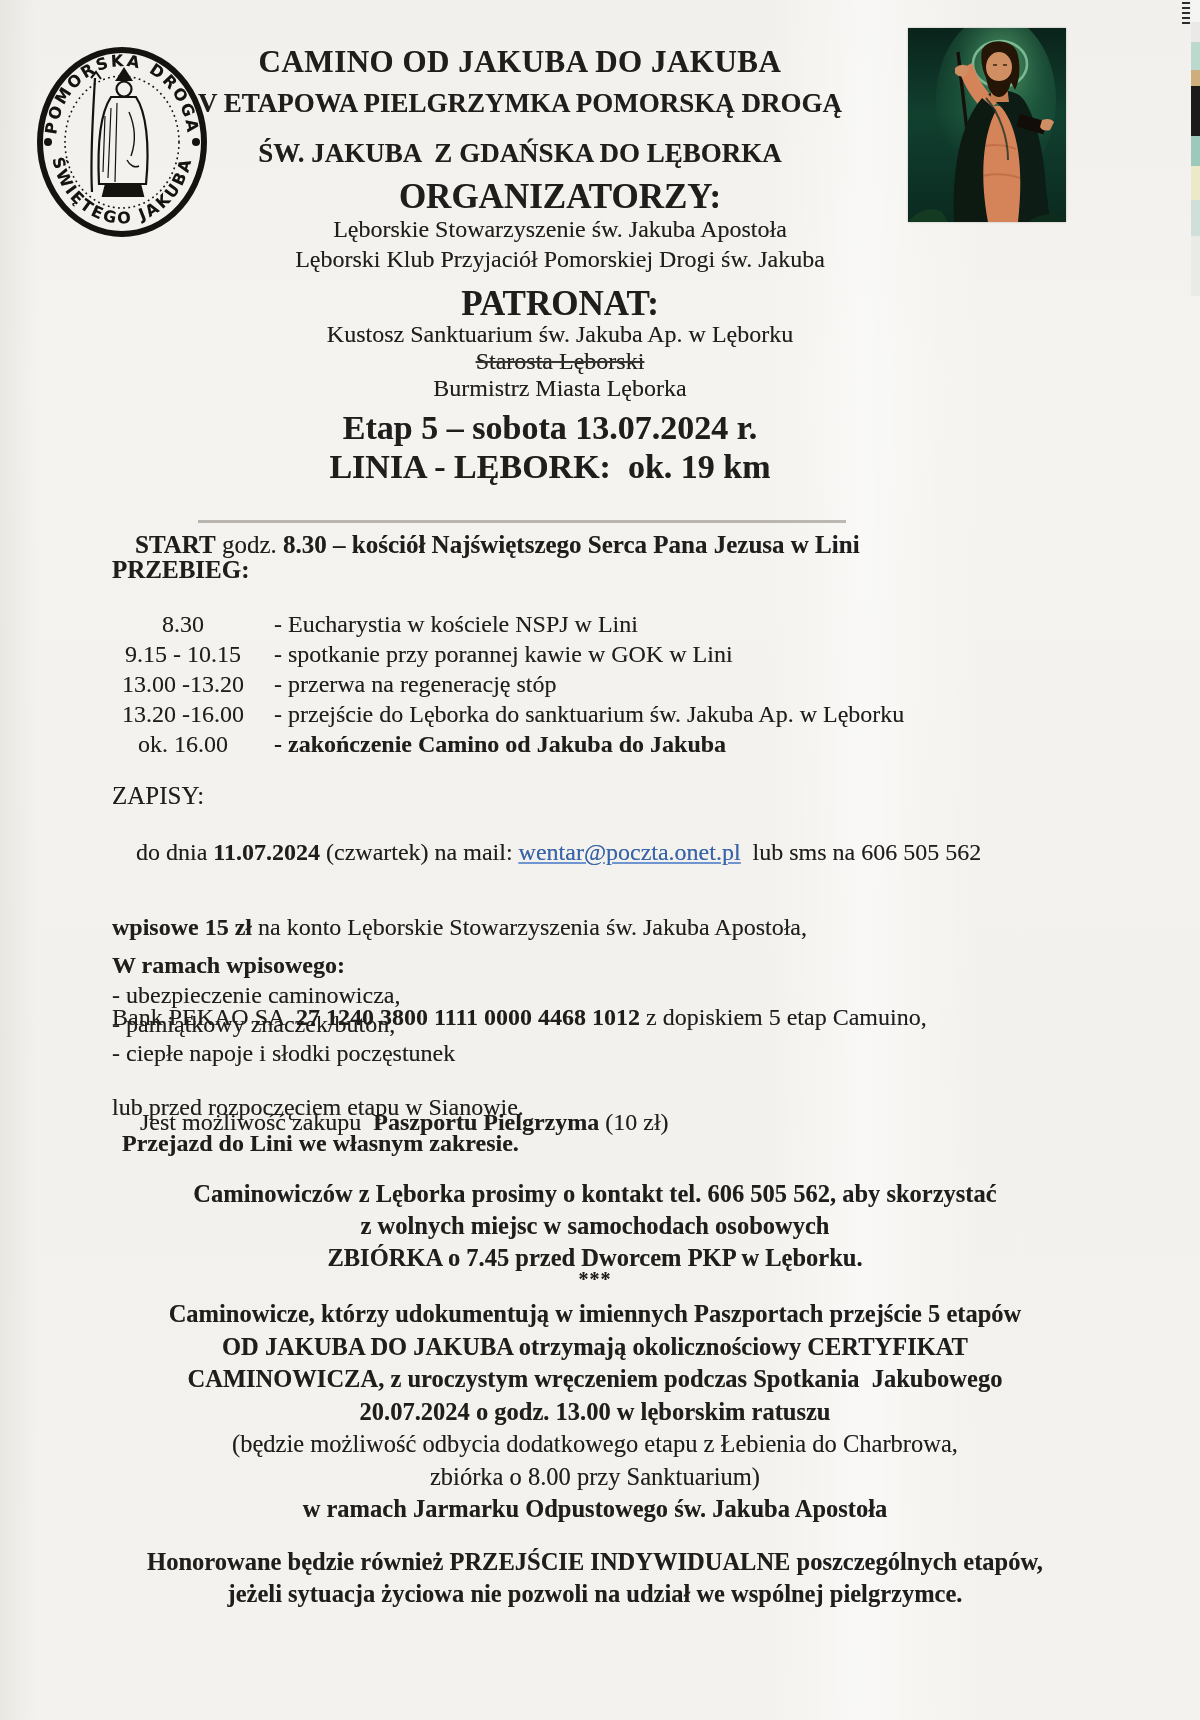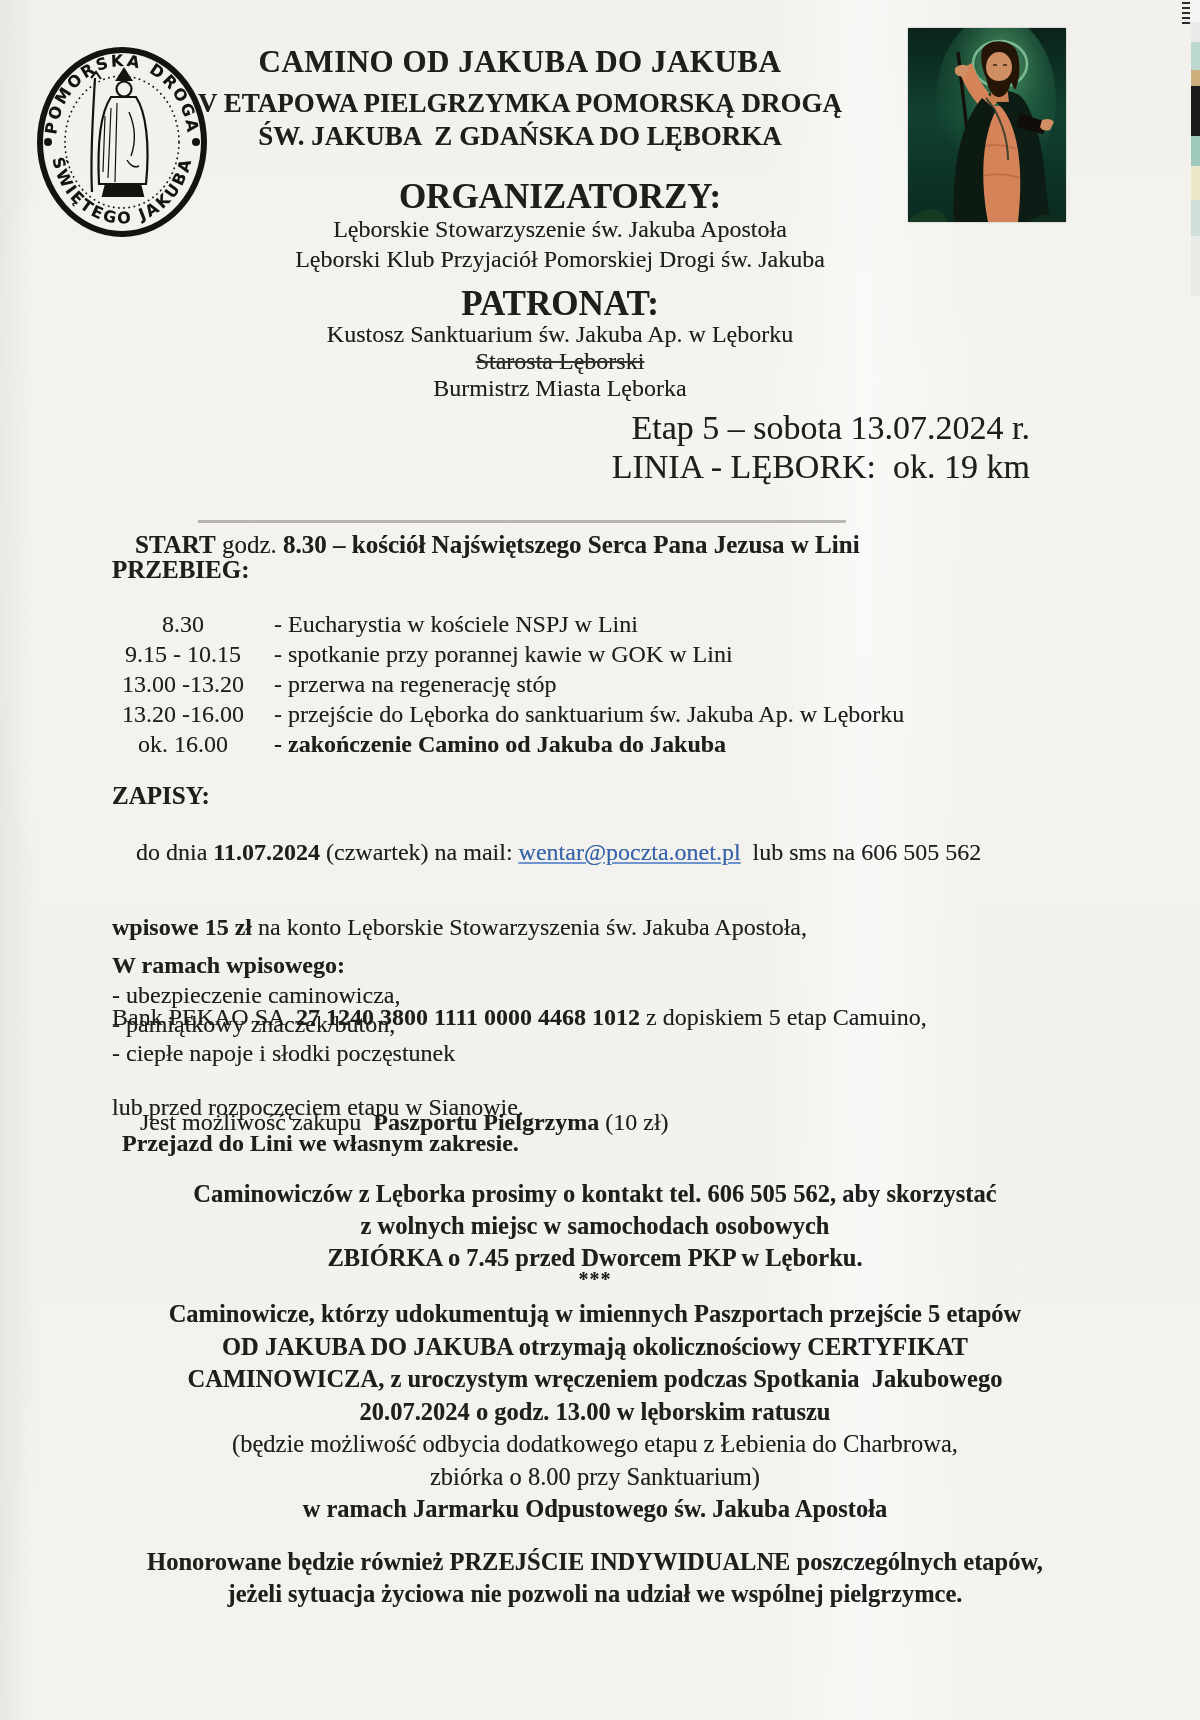--- a/index.html
+++ b/index.html
@@ -22,32 +22,32 @@
 
   .org-block{left:80px;top:180px;width:960px;text-align:center;}
   .sec-head{font-size:35px;font-weight:bold;line-height:34px;}
   .org-line{font-size:24px;line-height:30px;}
 
   .patron-block{left:80px;top:287px;width:960px;text-align:center;}
   .pat-line{font-size:24px;line-height:27px;}
   .struck{text-decoration:line-through;text-decoration-thickness:2px;text-decoration-color:#3a3833;}
 
   .stage-block{left:70px;top:408px;width:960px;text-align:center;}
-  .stage-line{font-size:34px;font-weight:normal;line-height:39px;text-align:right;}
+  .stage-line{font-size:34px;font-weight:bold;line-height:39px;}
 
   .start-line{left:110px;top:503px;font-size:25px;}
   .fold-line{left:198px;top:520px;width:648px;height:3px;background:rgba(128,122,112,.5);filter:blur(.6px);}
 
   .przebieg{left:112px;top:556px;font-size:25px;font-weight:bold;}
   .sched{left:108px;top:590px;font-size:24px;}
   .srow{height:30px;line-height:30px;white-space:nowrap;}
   .stime{display:inline-block;width:150px;text-align:center;margin-top:19px;}
   .sdesc{margin-left:16px;text-align:right;}
 
-  .zapisy-head{left:112px;top:782px;font-size:25px;font-weight:bold;}
+  .zapisy-head{left:112px;top:782px;font-size:25px;font-weight:normal;}
   .zapisy-line{left:112px;top:812px;font-size:24px;}
   a.mail{color:#3365b1;text-decoration:underline;text-decoration-color:#6e95cf;}
 
   .fee{left:112px;top:852px;font-size:24px;line-height:30px;}
   .included{left:112px;top:950px;font-size:24px;line-height:29px;}
   .included .sec2{font-size:24px;font-weight:bold;line-height:31px;}
   .passport{left:116px;top:1082px;font-size:24px;}
   .transport{left:122px;top:1130px;font-size:24px;font-weight:bold;}
 
   .contact{left:90px;top:1178px;width:1010px;text-align:center;font-size:24.5px;font-weight:bold;line-height:32px;}
@@ -157,21 +157,21 @@
     <div class="seg" style="height:30px;background:#9cc9bc"></div>
     <div class="seg" style="height:34px;background:#ece9c9"></div>
     <div class="seg" style="height:36px;background:#cfe0da"></div>
     <div class="seg" style="height:60px;background:#e9ece6"></div>
   </div>
   <div class="abs strip-ticks"></div>
 
   <div class="abs title-block">
     <div class="page-title pre">CAMINO OD JAKUBA DO JAKUBA</div>
     <div class="subtitle pre">V ETAPOWA PIELGRZYMKA POMORSKĄ DROGĄ</div>
-    <div class="subtitle pre" style="margin-top:0">ŚW. JAKUBA  Z GDAŃSKA DO LĘBORKA</div>
+    <div class="subtitle pre" style="margin-top:17px">ŚW. JAKUBA  Z GDAŃSKA DO LĘBORKA</div>
   </div>
 
   <div class="abs org-block">
     <div class="sec-head">ORGANIZATORZY:</div>
     <div class="org-line">Lęborskie Stowarzyszenie św. Jakuba Apostoła</div>
     <div class="org-line">Lęborski Klub Przyjaciół Pomorskiej Drogi św. Jakuba</div>
   </div>
 
   <div class="abs patron-block">
     <div class="sec-head">PATRONAT:</div>

